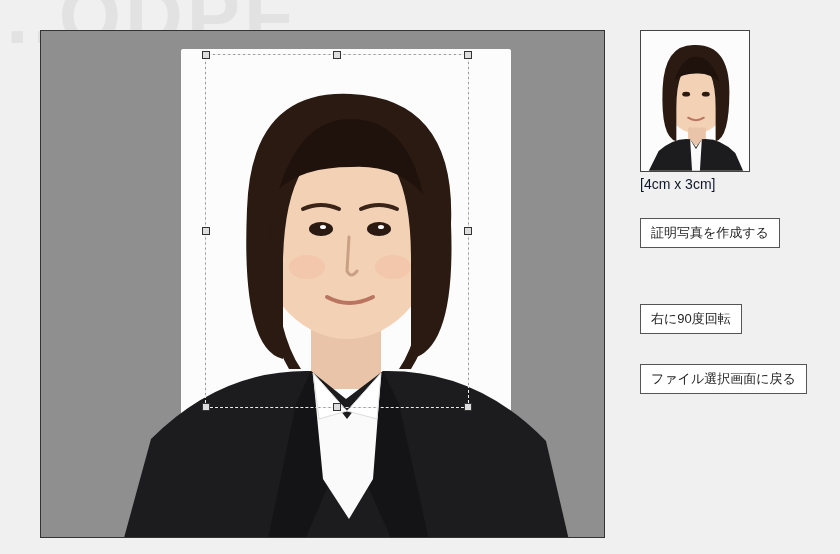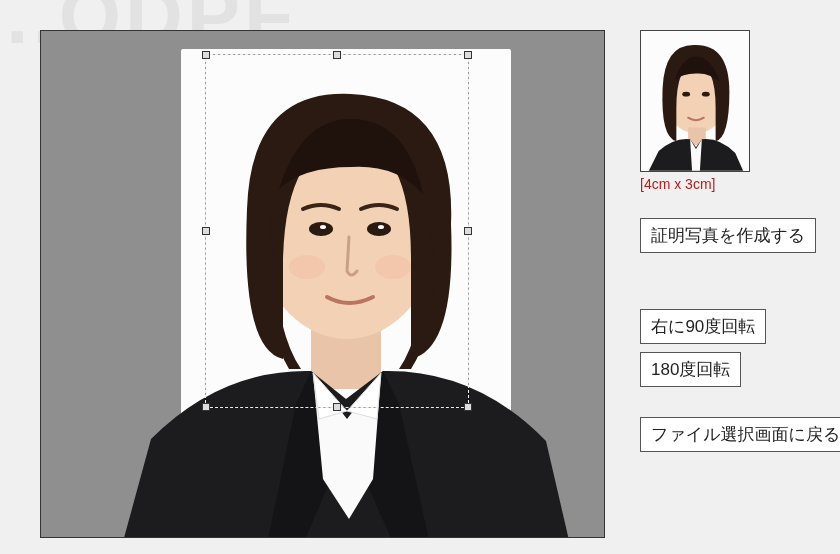--- a/index.html
+++ b/index.html
@@ -86,27 +86,27 @@
       border: 1px solid #444;
       width: 110px;
       height: 142px;
       overflow: hidden;
       background: #fff;
     }
     .preview-wrap svg { width: 100%; height: 100%; display:block; }
     .size-label {
       font-size: 14px;
       margin-top: 4px;
-      color: #b91c1c;
+      color: #0f172a;
     }
     .btn {
       display: inline-block;
       border: 1px solid #555;
       background: #fff;
-      font-size: 17px;
+      font-size: 13px;
       padding: 5px 10px;
       cursor: pointer;
       color: #222;
       text-align: center;
       font-family: inherit;
       white-space: nowrap;
     }
     .btn-create { margin-top: 26px; align-self: flex-start; }
     .group { margin-top: 56px; display: flex; flex-direction: column; gap: 8px; align-items: flex-start; }
     .btn-back { margin-top: 30px; align-self: flex-start; }
@@ -189,18 +189,17 @@
         <path d="M8 142 L18 122 Q34 108 50 110 L56 118 L62 110 Q80 108 96 124 L104 142 Z" fill="#1c1c1e"></path>
         <path d="M50 110 L56 120 L62 110 L60 142 L52 142 Z" fill="#fafafa"></path>
       </svg>
     </div>
     <div class="size-label">[4cm x 3cm]</div>
 
     <button class="btn btn-create">証明写真を作成する</button>
 
     <div class="group">
       <button class="btn">右に90度回転</button>
-      <button class="btn">180度回転</button>
     </div>
 
     <button class="btn btn-back">ファイル選択画面に戻る</button>
   </div>
 </div>
 
 </body></html>

